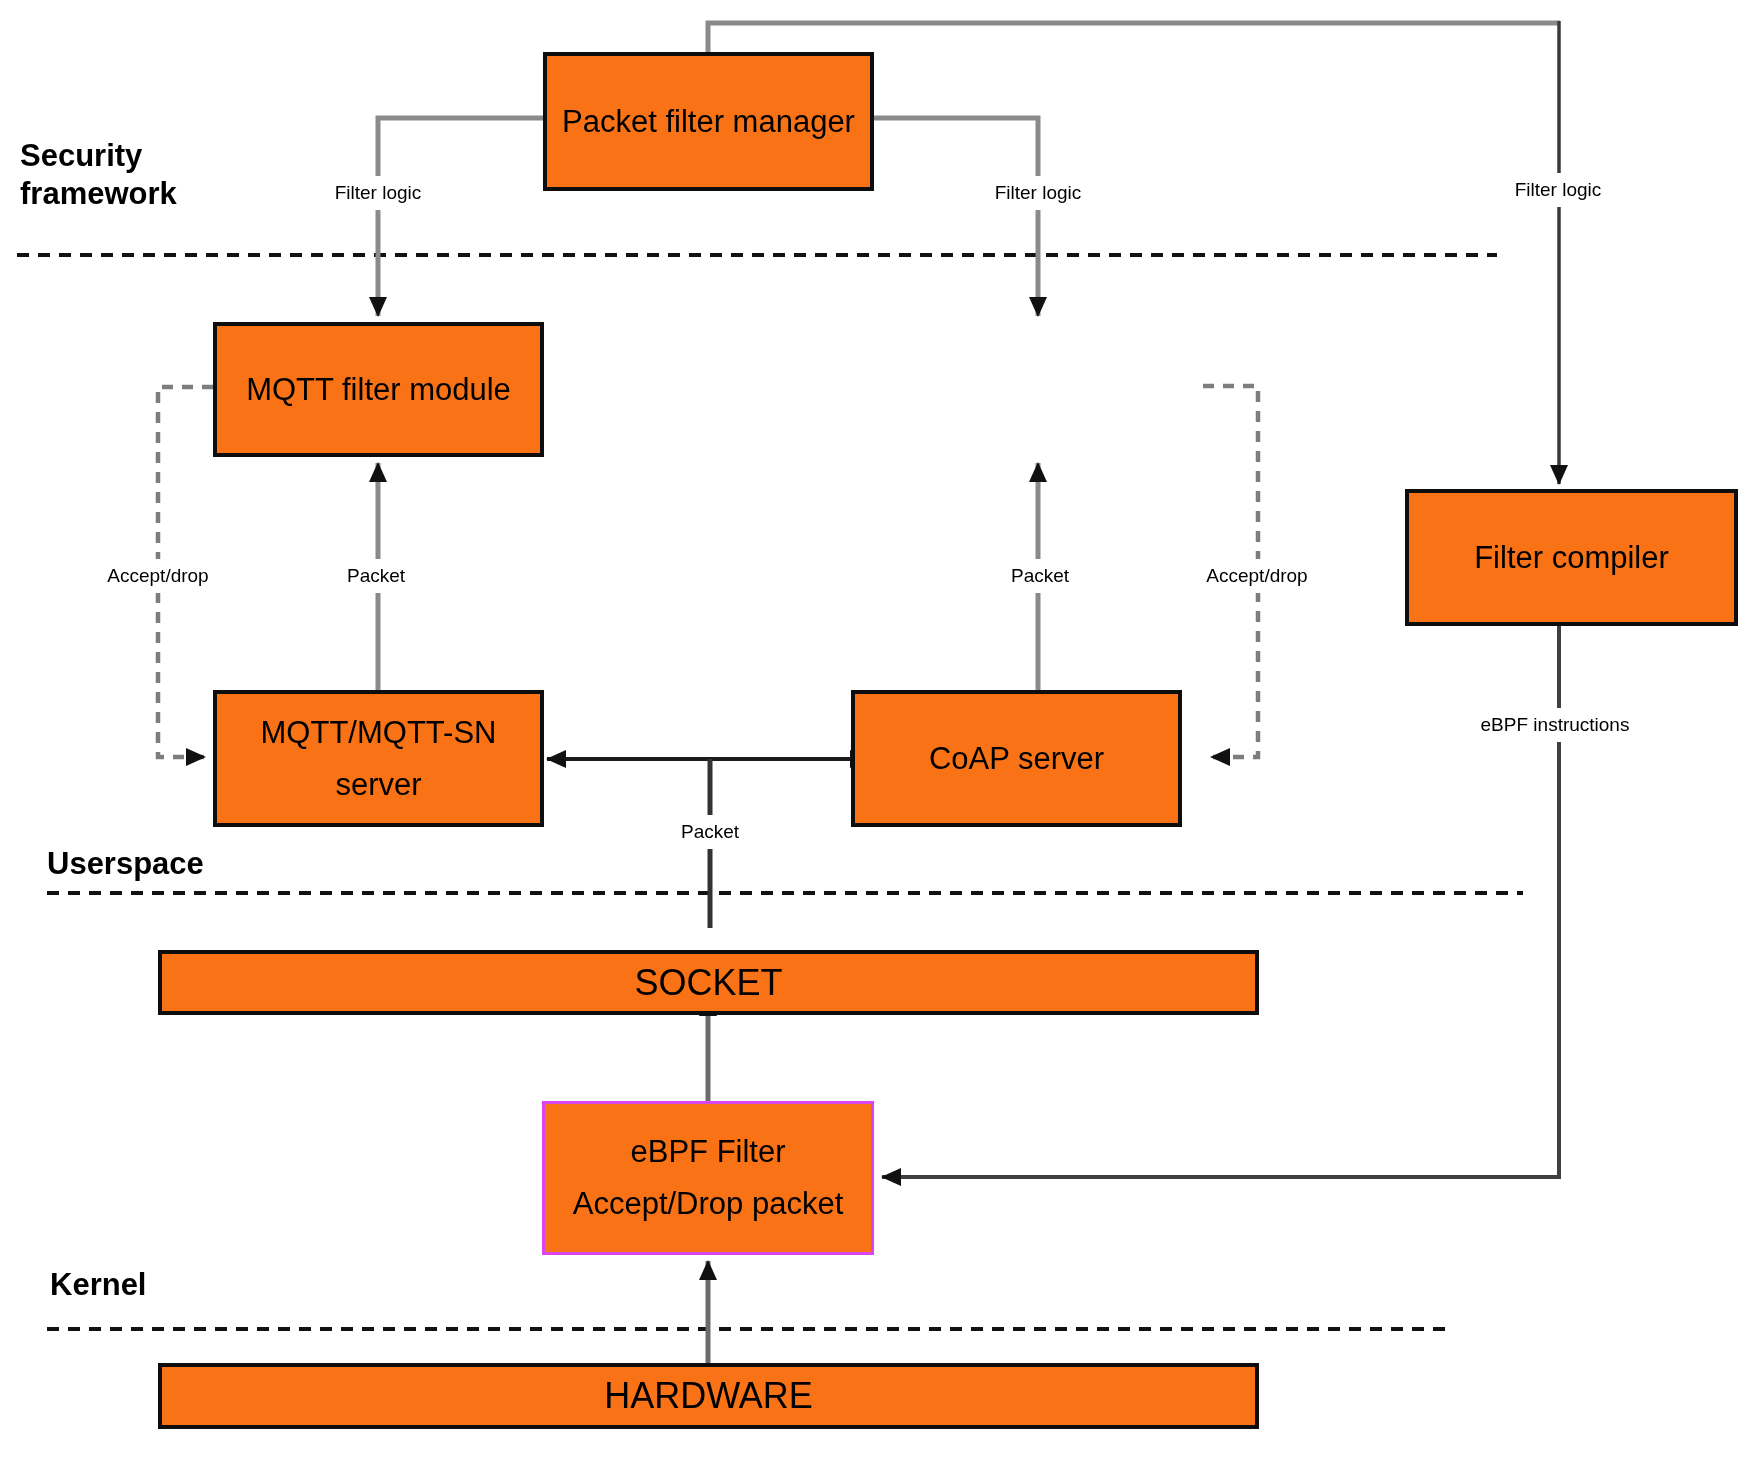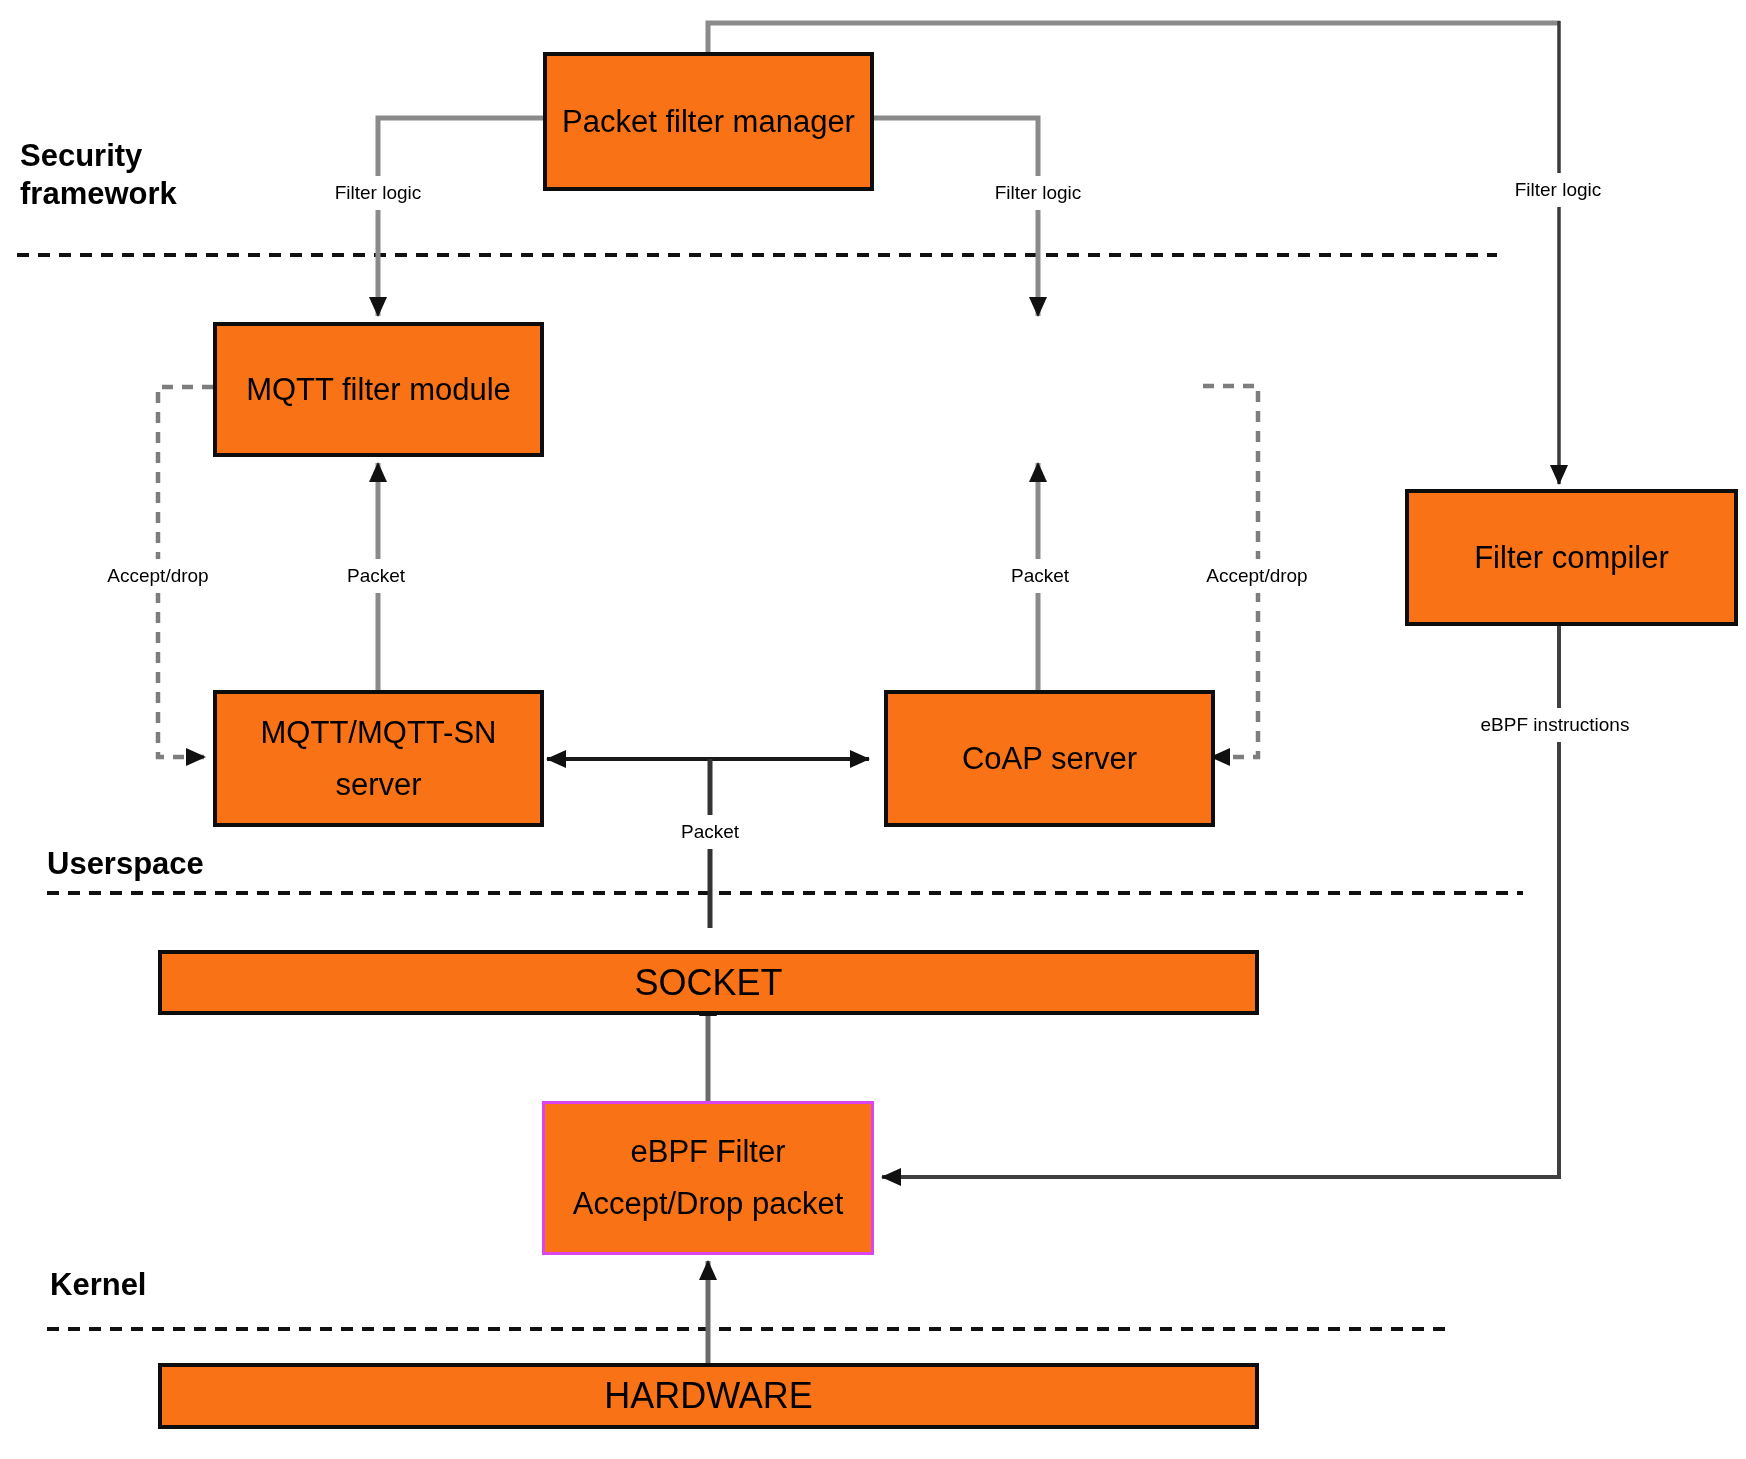--- a/index.html
+++ b/index.html
@@ -21,21 +21,21 @@
     font-size:31px;
     line-height:52px;
     box-sizing:border-box;
     white-space:nowrap;
   }
   .box-pfm   {left:543px;top:52px;  width:331px;height:139px;}
   .box-mqttf {left:213px;top:322px; width:331px;height:135px;}
   .box-coapf {left:873px;top:322px; width:331px;height:135px;}
   .box-fcomp {left:1393px;top:489px;width:333px;height:137px;margin-left:12px;}
   .box-mqtts {left:213px;top:690px; width:331px;height:137px;}
-  .box-coaps {left:884px;top:690px; width:331px;height:137px;}
+  .box-coaps {left:851px;top:690px; width:331px;height:137px;}
   .box-socket{left:158px;top:950px; width:1101px;height:65px;font-size:36px;}
   .box-ebpf  {left:542px;top:1101px;width:332px;height:154px;border:3px solid #d946ef;}
   .box-hw    {left:158px;top:1363px;width:1101px;height:66px;font-size:36px;}
   .edge-label{
     position:absolute;
     transform:translate(-50%,-50%);
     background:#ffffff;
     padding:0 7px;
     font-size:19px;
     white-space:nowrap;

